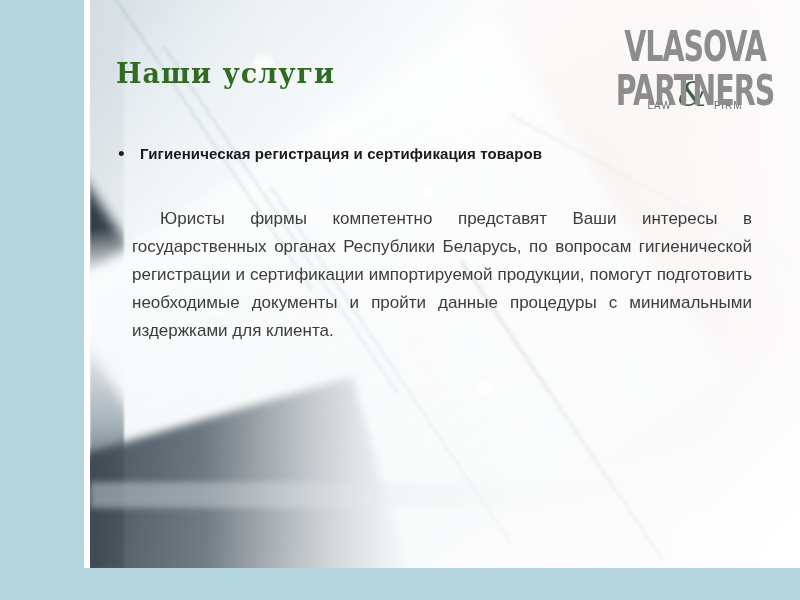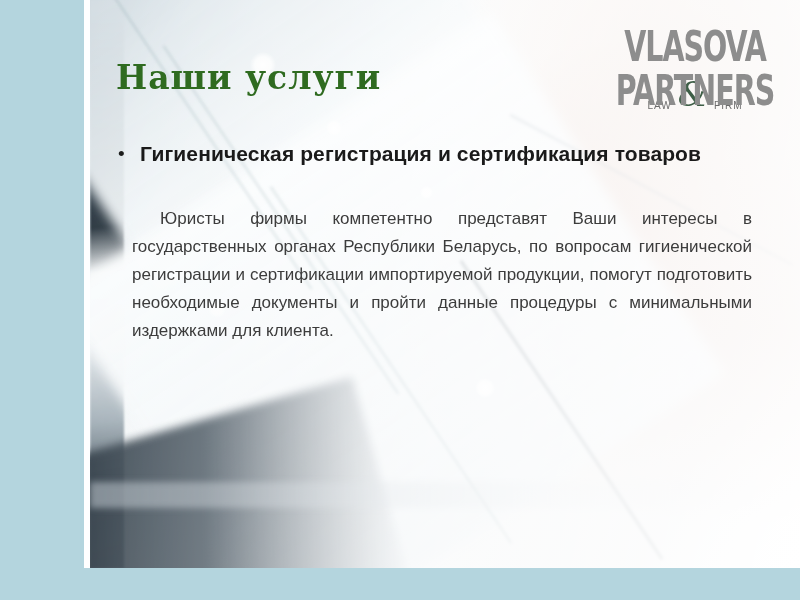--- a/index.html
+++ b/index.html
@@ -208,21 +208,21 @@
     margin: 0 1px;
   }
 
   
   .title {
     position: absolute;
     left: 116px;
     top: 58px;
     font-family: "DejaVu Serif", serif;
     font-weight: 700;
-    font-size: 33px;
+    font-size: 27px;
     color: #2f6b20;
     letter-spacing: 1px;
     white-space: nowrap;
   }
 
   .bullet-row {
     position: absolute;
     left: 112px;
     top: 143px;
     width: 620px;
@@ -234,21 +234,21 @@
     flex: 0 0 22px;
     color: #1c1c1c;
     font-size: 19px;
     line-height: 22px;
     text-align: left;
     padding-left: 6px;
   }
   .bullet-text {
     font-family: "Liberation Sans", sans-serif;
     font-weight: 700;
-    font-size: 21px;
+    font-size: 15px;
     color: #1a1a1a;
     line-height: 22px;
     letter-spacing: 0.1px;
   }
 
   .paragraph {
     position: absolute;
     left: 132px;
     top: 205px;
     width: 620px;

